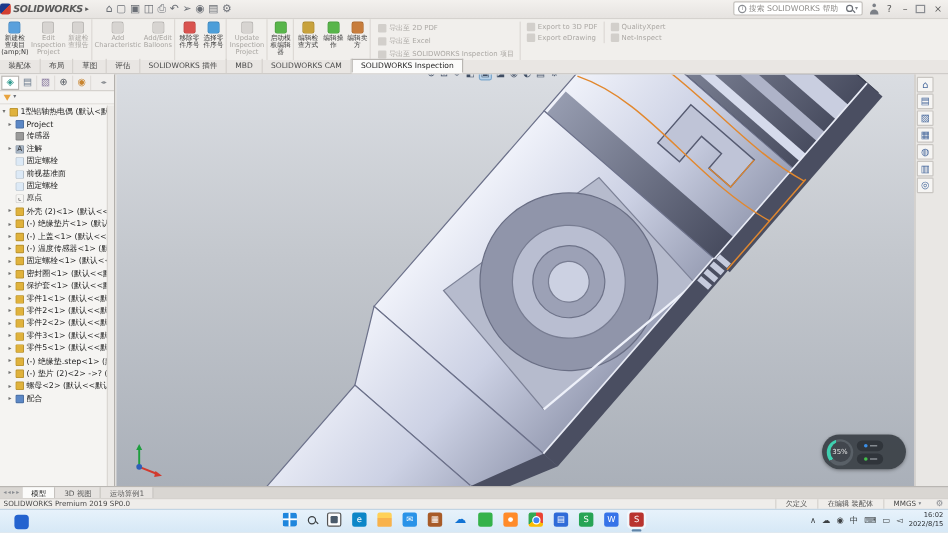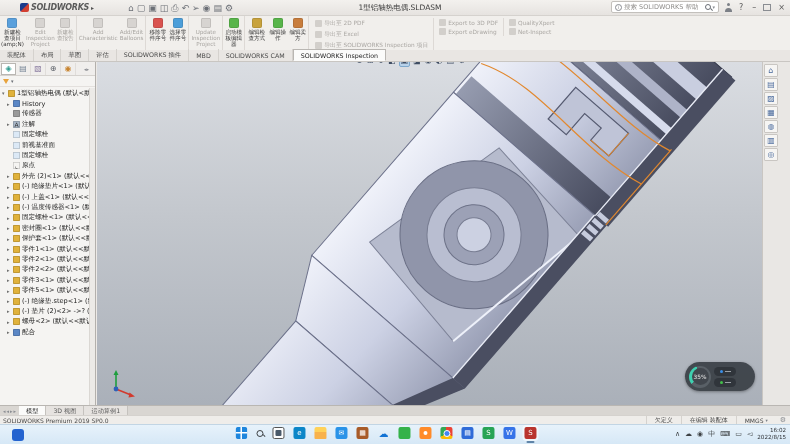--- a/index.html
+++ b/index.html
@@ -1,21 +1,21 @@
 <!DOCTYPE html>
 <html><head>
 <meta charset="utf-8">
 <style>
   * { margin:0; padding:0; box-sizing:border-box; }
   html,body { width:790px; height:444px; overflow:hidden; font-family:"DejaVu Sans","Liberation Sans",sans-serif; background:#ece9e6; position:relative; }
   .app { position:absolute; inset:0; }
 
   
   .titlebar { position:absolute; left:0; top:0; width:790px; height:16px; background:linear-gradient(#f3f1ee,#e6e3e0); display:flex; align-items:center; font-size:8px; color:#444; border-bottom:1px solid #d5d2ce; }
-  .logo { display:flex; align-items:center; gap:2px; padding:0 20px; }
+  .logo { display:flex; align-items:center; gap:2px; padding:0 0; }
   .logo-mark { width:9px; height:9px; border-radius:2px; background:linear-gradient(135deg,#1b3a8c 48%,#d23f31 52%); }
   .logo-text { font-weight:bold; font-style:italic; color:#5a5a5a; font-size:8px; letter-spacing:-0.3px; }
   .qa { display:flex; align-items:center; gap:3px; margin-left:14px; }
   .qa-item { display:flex; align-items:center; gap:1px; color:#6b6f76; font-size:9px; line-height:10px; cursor:default; }
   .win-title { position:absolute; left:270px; width:260px; text-align:center; font-size:7.5px; color:#3c3c3c; top:3px; }
   .tb-right { position:absolute; right:3px; top:1px; display:flex; align-items:center; gap:5px; }
   .searchbox { width:108px; height:12px; background:#fff; border:1px solid #c3c0bc; border-radius:2px; display:flex; align-items:center; gap:2px; padding:0 3px;margin-left:28px; }
   .info-c { width:7px; height:7px; border:1px solid #8a8d92; border-radius:50%; font-size:5px; line-height:5px; text-align:center; color:#8a8d92; }
   .search-ph { font-size:6.5px; color:#8f8d8a; flex:1; white-space:nowrap; overflow:hidden; }
   .mag { width:6px; height:6px; border:1.2px solid #6b6f76; border-radius:50%; position:relative; }
@@ -170,21 +170,20 @@
         </span>
 
         <span class="qa-item">
           <span>▤</span>
         </span>
 
         <span class="qa-item caret">
           <span>⚙</span>
         </span>
       </div>
-    <div class="win-title">1型铝轴热电偶.SLDASM</div>
     <div class="tb-right">
       <div class="searchbox">
         <span class="info-c">i</span>
         <span class="search-ph">搜索 SOLIDWORKS 帮助</span>
         <span class="mag"></span>
         <span style="font-size:5px;color:#8a8d92">▾</span>
       </div>
       <span class="person"></span>
       <span class="wc">?</span>
       <span class="wc">–</span>
@@ -370,21 +369,21 @@
         <div class="trow">
           <span class="texp">▾</span>
           <span class="ticon" style="background:#e0b23c"></span>
           <span class="tlabel">1型铝轴热电偶 (默认&lt;默认_显示状态-1</span>
         </div>
         <div>
 
             <div class="trow child">
               <span class="texp">▸</span>
               <span class="ticon" style="background: rgb(91, 135, 197);"><i style="font-style:normal"></i></span>
-              <span class="tlabel">History</span>
+              <span class="tlabel">Project</span>
             </div>
 
             <div class="trow child">
               <span class="texp"></span>
               <span class="ticon" style="background: rgb(154, 154, 154);"><i style="font-style:normal"></i></span>
               <span class="tlabel">传感器</span>
             </div>
 
             <div class="trow child">
               <span class="texp">▸</span>

